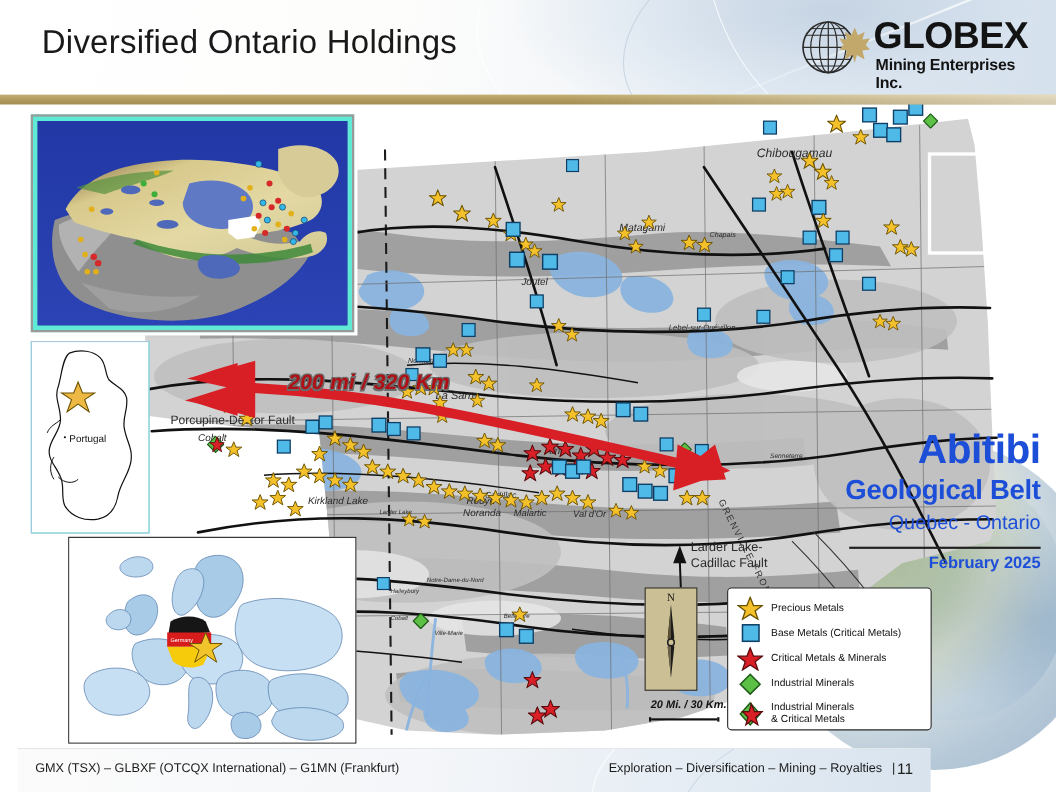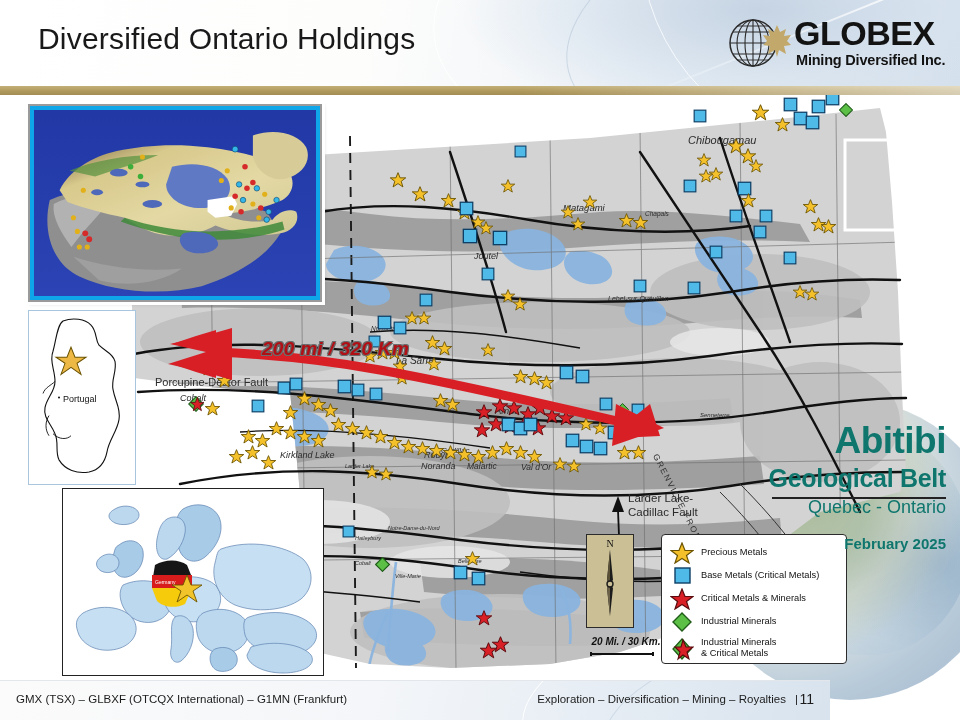--- a/index.html
+++ b/index.html
@@ -65,28 +65,28 @@
   
   .mainmap{position:absolute;left:120px;top:92px;width:790px;height:580px;}
   .map-canvas{position:absolute;inset:0;}
   .map-label{position:absolute;font-style:italic;color:#2b2b2b;white-space:nowrap;
     font-family:"Liberation Sans",sans-serif;}
 
   
   .mk{position:absolute;}
 
   
-  .inset{position:absolute;background:#0ea5e9;}
+  .inset{position:absolute;background:#5eead4;}
   .inset-na{left:28px;top:104px;width:294px;height:198px;border:2px solid #9a9a9a;
     box-shadow:0 0 0 3px #ffffff, 1px 1px 4px rgba(0,0,0,.35);padding:4px;box-sizing:border-box;}
   .inset-pt{left:28px;top:310px;width:108px;height:175px;border:1.5px solid #a9c6de;box-sizing:border-box;}
   .inset-eu{left:62px;top:488px;width:262px;height:188px;border:1.5px solid #222;box-sizing:border-box;background:#fff;}
 
   
-  .rt{position:absolute;right:14px;text-align:right;color:#0f766e;margin-top:32px;}
+  .rt{position:absolute;right:14px;text-align:right;color:#1d4ed8;}
   .rt-abitibi{top:390px;font-size:37px;font-weight:bold;letter-spacing:-0.5px;line-height:1;}
   .rt-belt{top:434px;font-size:25px;font-weight:bold;letter-spacing:-0.3px;line-height:1;}
   .rt-prov{top:466px;font-size:18px;font-weight:400;line-height:1;text-align:right;}
   .rt-rule{position:absolute;right:14px;top:497px;width:174px;height:1.5px;background:#222;}
   .rt-date{top:504px;font-size:15px;font-weight:bold;line-height:1;}
 
   
   .legend{
     position:absolute;left:661px;top:534px;width:186px;height:130px;
     background:#fff;border:1.6px solid #2b2b2b;border-radius:4px;box-sizing:border-box;
@@ -109,21 +109,21 @@
   .scale-bar:after{content:"";position:absolute;left:0;right:0;top:1px;height:2px;background:#111;}
 
   
   .arrow-label{position:absolute;left:262px;top:338px;font-size:19px;font-weight:bold;
     font-style:italic;color:#b01015;letter-spacing:.3px;
     text-shadow:-1px -1px 0 #6b6b6b,1px -1px 0 #6b6b6b,-1px 1px 0 #6b6b6b,1px 1px 0 #6b6b6b;
     white-space:nowrap;z-index:40;}
 
   
   .footer{
-    position:absolute;left:0;top:680px;width:793px;height:40px;
+    position:absolute;left:16px;top:680px;width:793px;height:40px;
     background:linear-gradient(100deg,#fbfbfb 0%,#f4f6f9 45%,#e6edf4 72%,#d8e3ee 100%);
     border-top:1px solid #e3e6ea;overflow:hidden;padding-left:37px;
   }
   .ft-swoosh{position:absolute;border-radius:50%;border:1px solid rgba(255,255,255,.9);
     width:520px;height:200px;left:520px;top:-90px;transform:rotate(-8deg);}
   .ft-swoosh2{position:absolute;border-radius:50%;border:1px solid rgba(180,198,216,.5);
     width:380px;height:150px;left:600px;top:-50px;transform:rotate(-12deg);}
   .ft-left{position:absolute;left:16px;top:12px;font-size:11.5px;color:#1c1c1c;white-space:nowrap;}
   .ft-right{position:absolute;right:44px;top:12px;font-size:11.5px;color:#1c1c1c;white-space:nowrap;}
   .ft-num{position:absolute;right:16px;top:10px;font-size:14px;color:#1c1c1c;}
@@ -969,21 +969,21 @@
         <path d="M5,14 H45" stroke="#2b2b2b" stroke-width="1" fill="none"></path>
         <path d="M5,36 H45" stroke="#2b2b2b" stroke-width="1" fill="none"></path>
         <path d="M9,8 H41" stroke="#2b2b2b" stroke-width=".9" fill="none"></path>
         <path d="M9,42 H41" stroke="#2b2b2b" stroke-width=".9" fill="none"></path>
       </svg>
       <svg class="logo-leaf" viewBox="0 0 30 34">
         <path d="M15,1 L18,8 L24,5 L22,12 L29,11 L25,17 L29,21 L22,22 L24,30 L17,26 L15,33
                  L13,26 L6,30 L8,22 L1,21 L5,17 L1,11 L8,12 L6,5 L12,8 Z" fill="#c2a86a"></path>
       </svg>
       <div class="logo-name">GLOBEX</div>
-      <div class="logo-sub">Mining Diversified Inc.</div>
+      <div class="logo-sub">Mining Enterprises Inc.</div>
     </div>
   </div>
   <div class="gold-bar"></div>
   <div class="gold-bar-shine"></div>
 
   <div class="footer">
     <div class="ft-swoosh"></div>
     <div class="ft-swoosh2"></div>
     <div class="ft-left">GMX (TSX) – GLBXF (OTCQX International) – G1MN (Frankfurt)</div>
     <div class="ft-right">Exploration – Diversification – Mining – Royalties</div>

